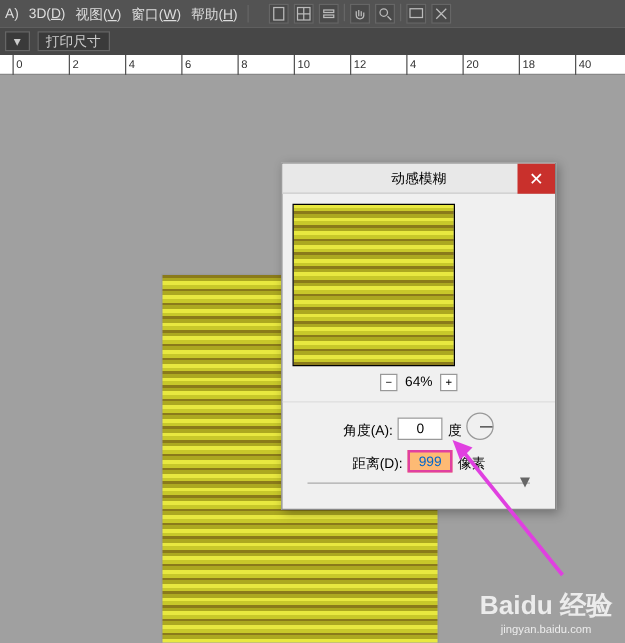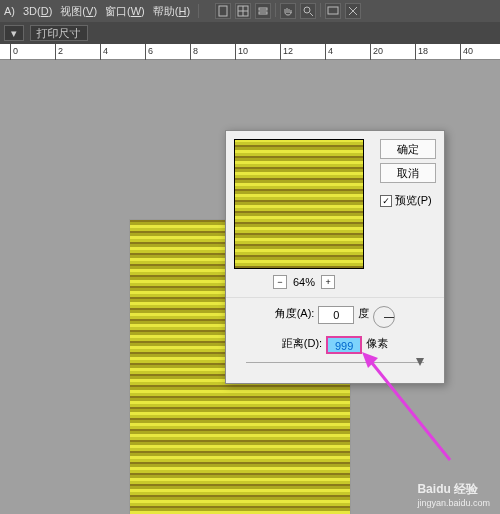--- a/index.html
+++ b/index.html
@@ -23,31 +23,31 @@
 .dlg-body{padding:8px;display:flex;gap:6px}
 .dlg-left{flex:1}
 .preview{width:130px;height:130px;border:1px solid #000;background:repeating-linear-gradient(0deg,#8a7a1a 0 2px,#c8c82a 2px 5px,#e8e840 5px 8px,#aca820 8px 11px)}
 .zoom-row{display:flex;align-items:center;justify-content:center;gap:6px;margin-top:6px}
 .zoom-btn{width:14px;height:14px;border:1px solid #999;background:#fff;display:flex;align-items:center;justify-content:center;font-size:9px}
 .dlg-right{display:flex;flex-direction:column;gap:4px}
 .btn{width:56px;height:20px;border:1px solid #aaa;background:#fafafa;display:flex;align-items:center;justify-content:center}
 .chk-row{display:flex;align-items:center;gap:3px;margin-top:6px}
 .chk{width:12px;height:12px;border:1px solid #666;background:#fff;display:flex;align-items:center;justify-content:center;font-size:9px}
 .dlg-controls{padding:8px 10px 16px;border-top:1px solid #ddd}
-.ctrl-row{display:flex;align-items:flex-start;gap:4px;margin-bottom:8px;justify-content:center}
+.ctrl-row{display:flex;align-items:flex-end;gap:4px;margin-bottom:8px;justify-content:center}
 .num-input{width:36px;height:18px;border:1px solid #999;background:#fff;text-align:center;line-height:16px}
-.num-input.hl{border:2px solid #e040a0;color:#06c;background:#7dd3fc}
+.num-input.hl{border:2px solid #e040a0;color:#06c;background:#fdba74}
 .angle-icon{width:22px;height:22px;border:1px solid #999;border-radius:50%;position:relative}
 .angle-icon::after{content:"";position:absolute;left:50%;top:50%;width:10px;height:1px;background:#333}
 .slider-track{height:1px;background:#aaa;position:relative;margin:4px 10px}
 .slider-thumb{position:absolute;right:0;top:-4px;width:0;height:0;border-left:4px solid transparent;border-right:4px solid transparent;border-top:8px solid #666}
 .arrow{position:absolute;pointer-events:none}
 .arrow svg{overflow:visible}
 .watermark{position:absolute;right:10px;bottom:6px;color:#fff;opacity:.8;font-family:Arial}
-.watermark .big{font-size:12px;font-weight:bold}
+.watermark .big{font-size:21px;font-weight:bold}
 .watermark .sm{font-size:9px;display:block;text-align:center}
 </style>
 </head>
 <body>
 
 <div class="menubar">
   <span>A)</span>
   <span>3D(<span class="hk">D</span>)</span>
   <span><span>视图</span>(<span class="hk">V</span>)</span>
   <span><span>窗口</span>(<span class="hk">W</span>)</span>
@@ -114,35 +114,31 @@
   <div class="ruler-mark" style="left:65%">4</div>
   <div class="ruler-mark" style="left:74%">20</div>
   <div class="ruler-mark" style="left:83%">18</div>
   <div class="ruler-mark" style="left:92%">40</div>
 </div>
 
 <div class="canvas">
   <div class="artwork"></div>
 
   <div class="dialog">
+    <div class="dlg-title">
+      <span>动感模糊</span>
+      <div class="dlg-close">✕</div>
+    </div>
     <div class="dlg-body">
       <div class="dlg-left">
         <div class="preview"></div>
         <div class="zoom-row">
           <div class="zoom-btn">−</div>
           <span>64%</span>
           <div class="zoom-btn">+</div>
-        </div>
-      </div>
-      <div class="dlg-right">
-        <div class="btn">确定</div>
-        <div class="btn">取消</div>
-        <div class="chk-row">
-          <div class="chk">✓</div>
-          <span>预览(P)</span>
         </div>
       </div>
     </div>
     <div class="dlg-controls">
       <div class="ctrl-row">
         <span>角度(A):</span>
         <div class="num-input">0</div>
         <span>度</span>
         <div class="angle-icon"></div>
       </div>

